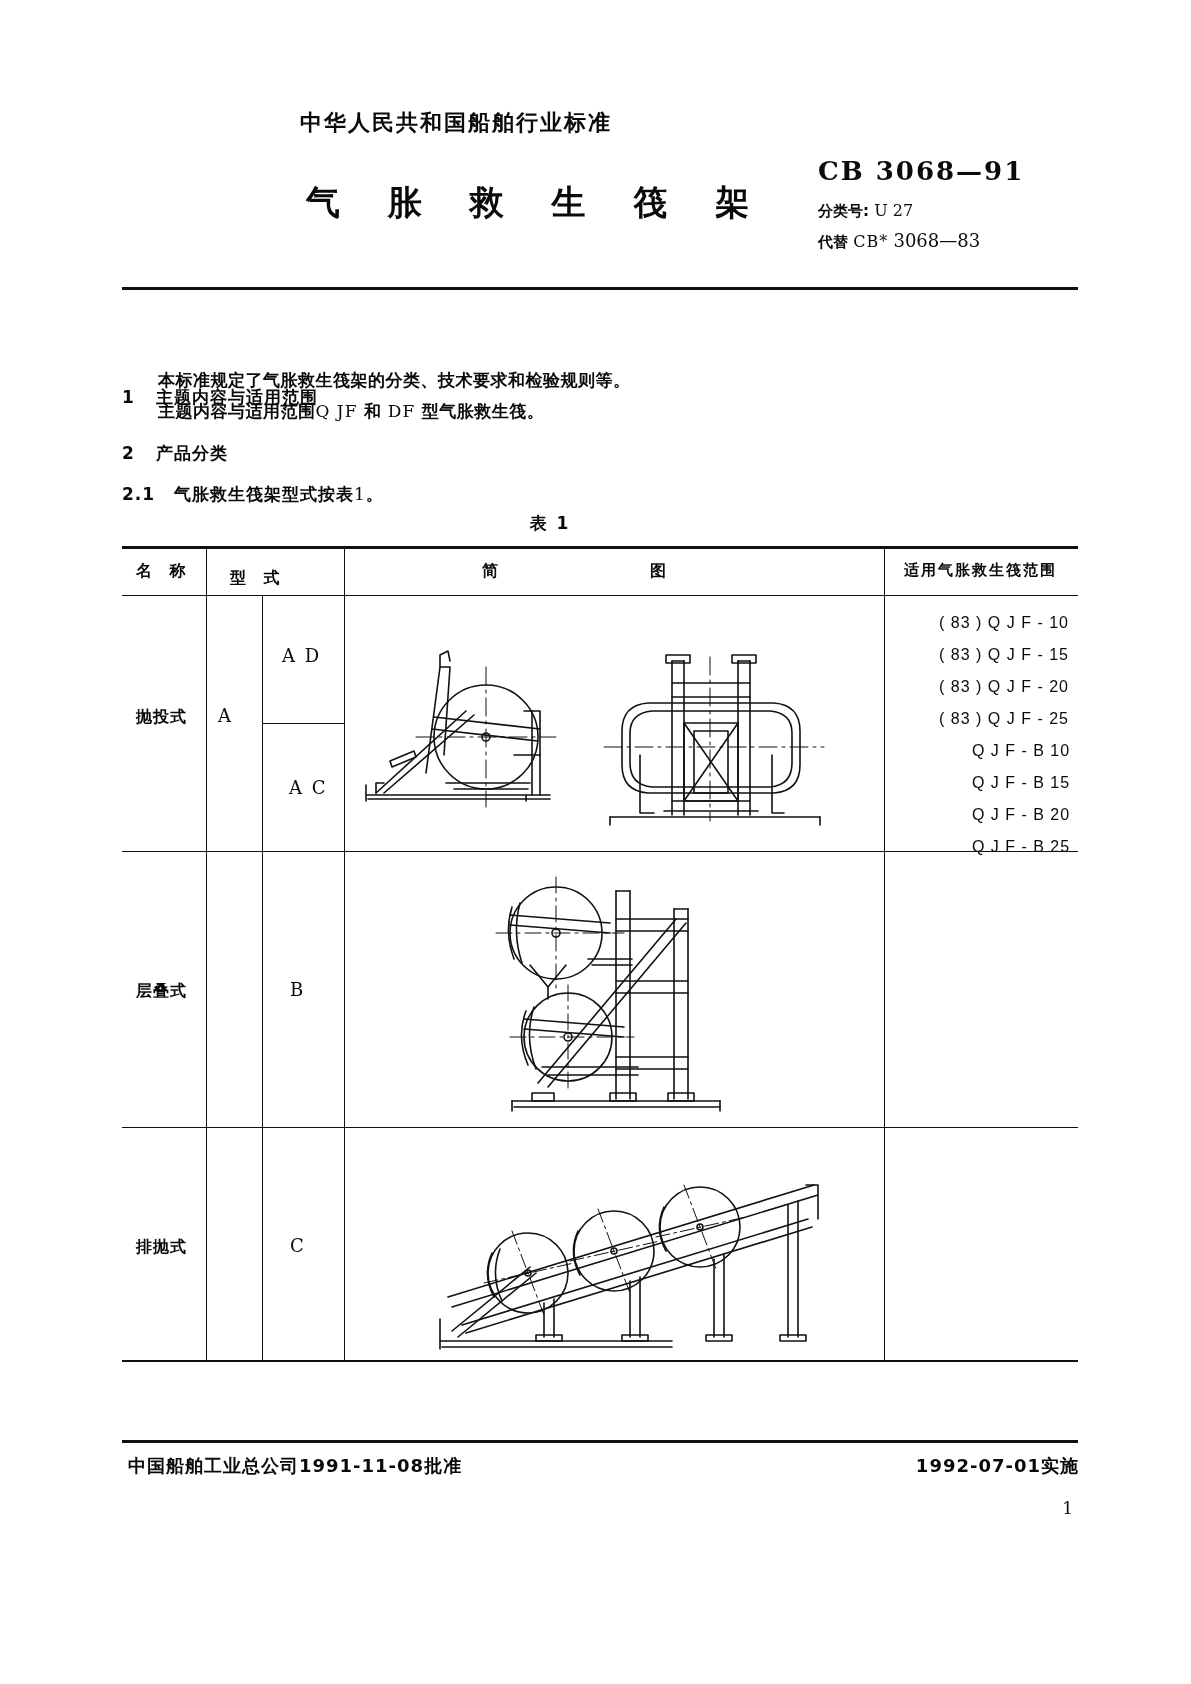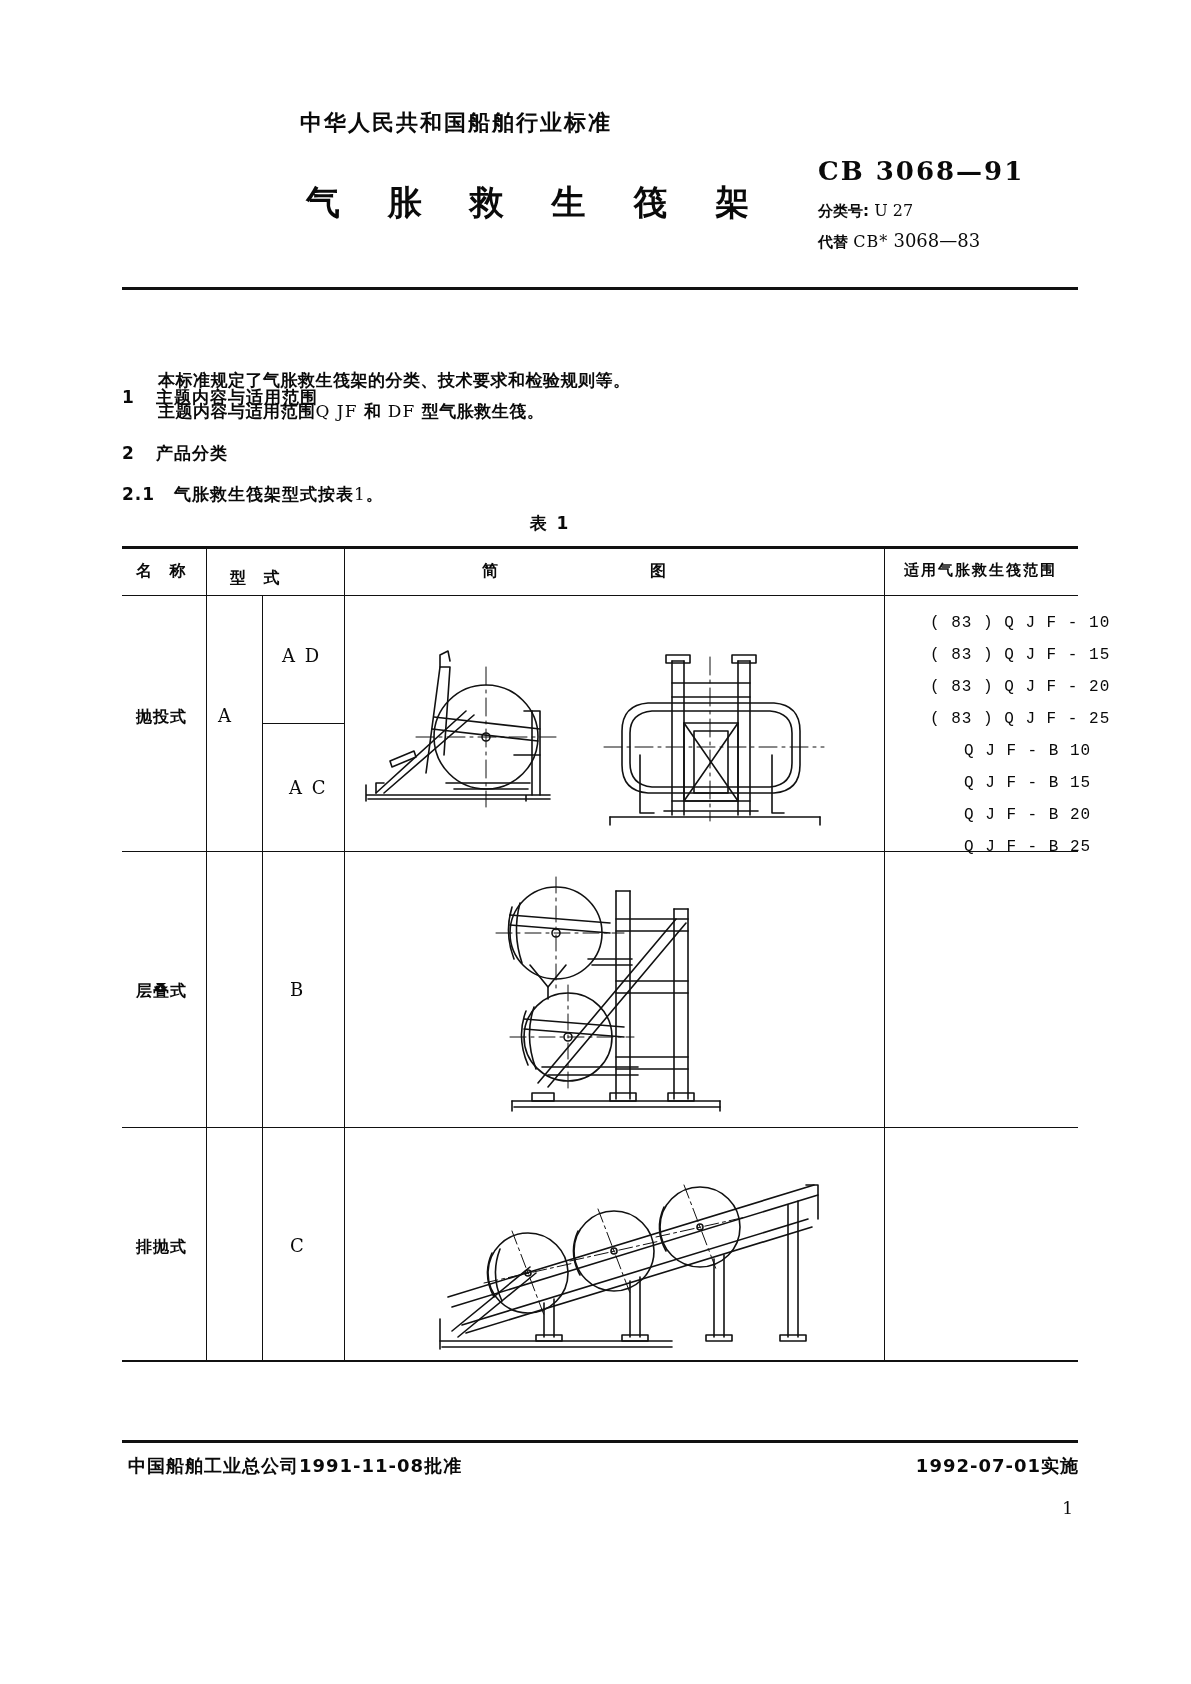--- a/index.html
+++ b/index.html
@@ -172,21 +172,21 @@
     font-size: 18px;
     letter-spacing: 2px;
     white-space: nowrap;
   }
   .model-list {
     position: absolute;
     left: 800px; top: 58px;
     width: 156px;
   }
   .model-list div {
-    font-family: Liberation Mono, monospace;
+    font-family: Liberation Sans, sans-serif;
     font-size: 16px;
     letter-spacing: 1px;
     white-space: nowrap;
     height: 32px;
     line-height: 32px;
     text-align: center;
     padding-left: 8px;
   }
   .model-list div.indent { padding-left: 42px; }
 

